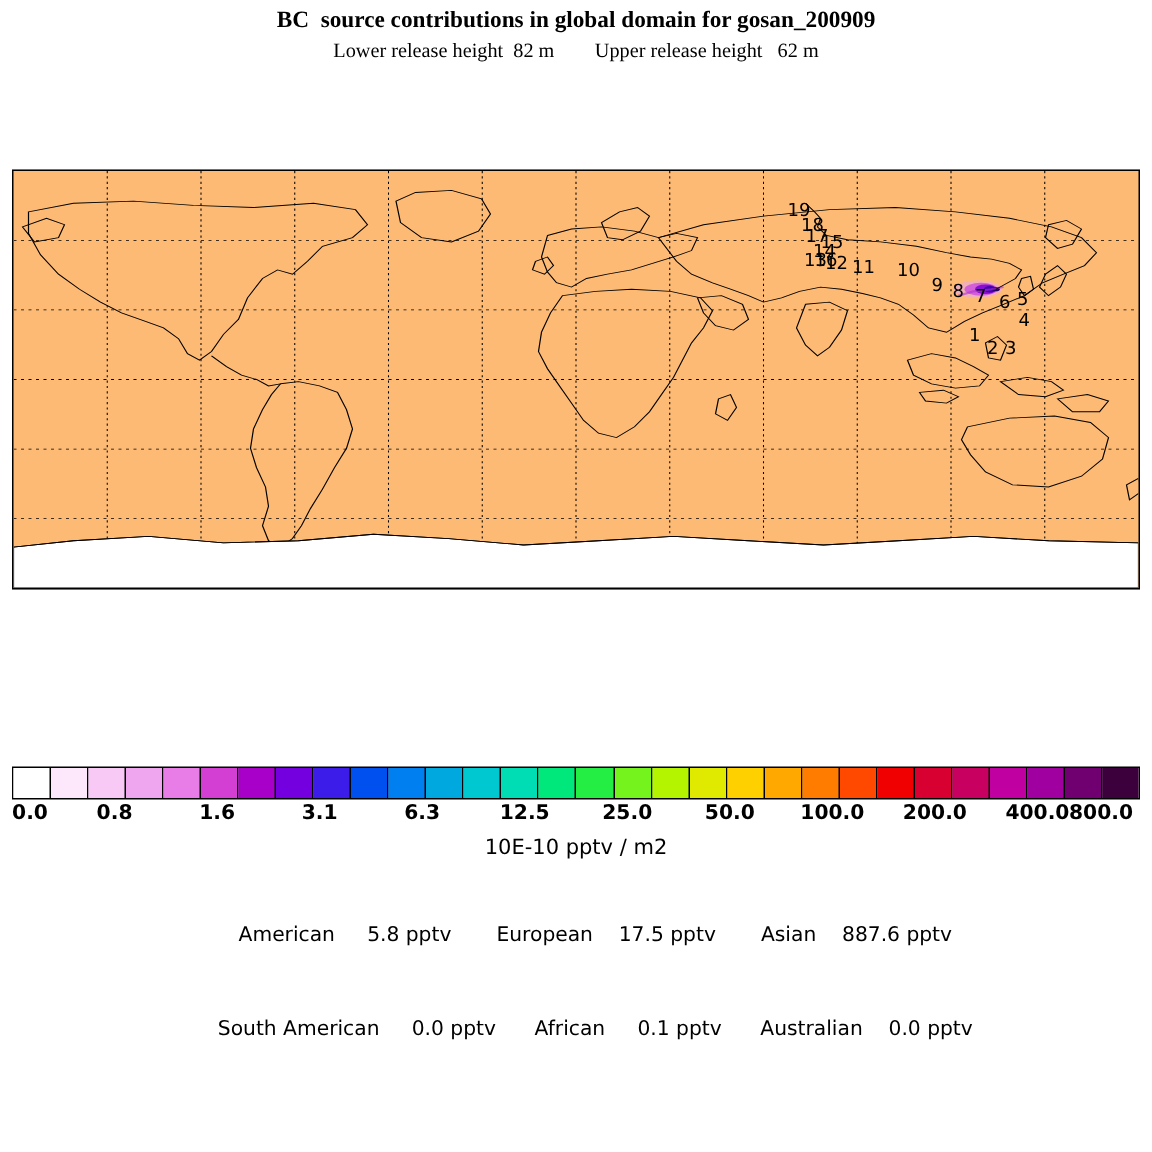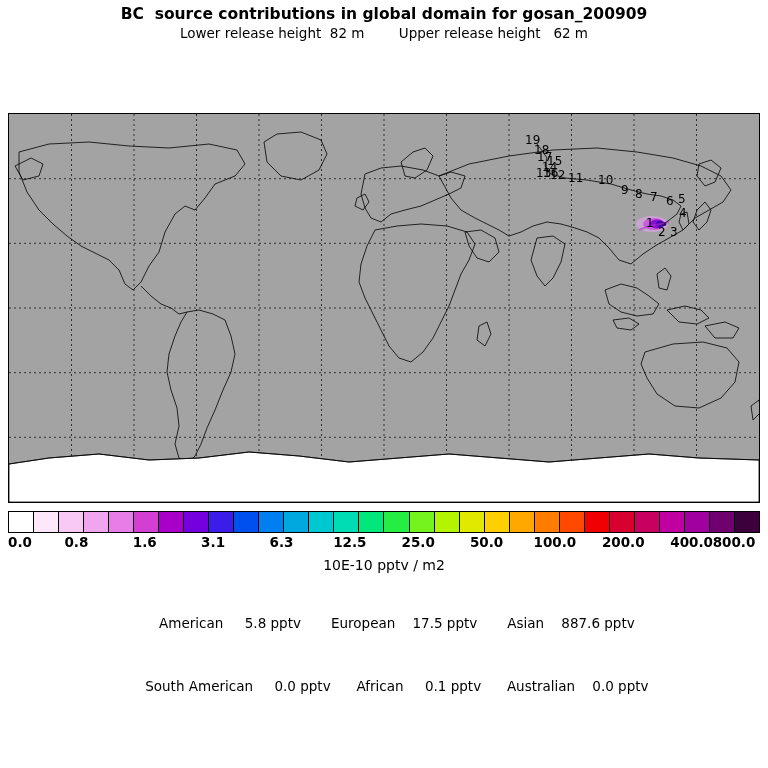--- a/index.html
+++ b/index.html
@@ -17,20 +17,21 @@
   .page {
     position: relative;
     width: 768px;
     height: 768px;
   }
 
   
   .header {
     text-align: center;
     padding-top: 4px;
+    font-family: Liberation Serif, serif;
   }
   .title {
     font-size: 15.5px;
     font-weight: bold;
     letter-spacing: 0px;
     line-height: 20px;
     text-align: center;
     white-space: pre;
   }
   .subline {
@@ -39,24 +40,24 @@
     text-align: center;
     white-space: pre;
   }
 
   
   .map-wrap {
     position: absolute;
     left: 8px;
     top: 113px;
     width: 752px;
-    height: 390px;
+    height: 280px;
     border: 1px solid #000000;
     box-sizing: border-box;
-    background: #a3a3a3;
+    background: #fdba74;
     overflow: hidden;
   }
   .map-svg {
     display: block;
     width: 100%;
     height: 100%;
   }
 
   
   .plume-label {

